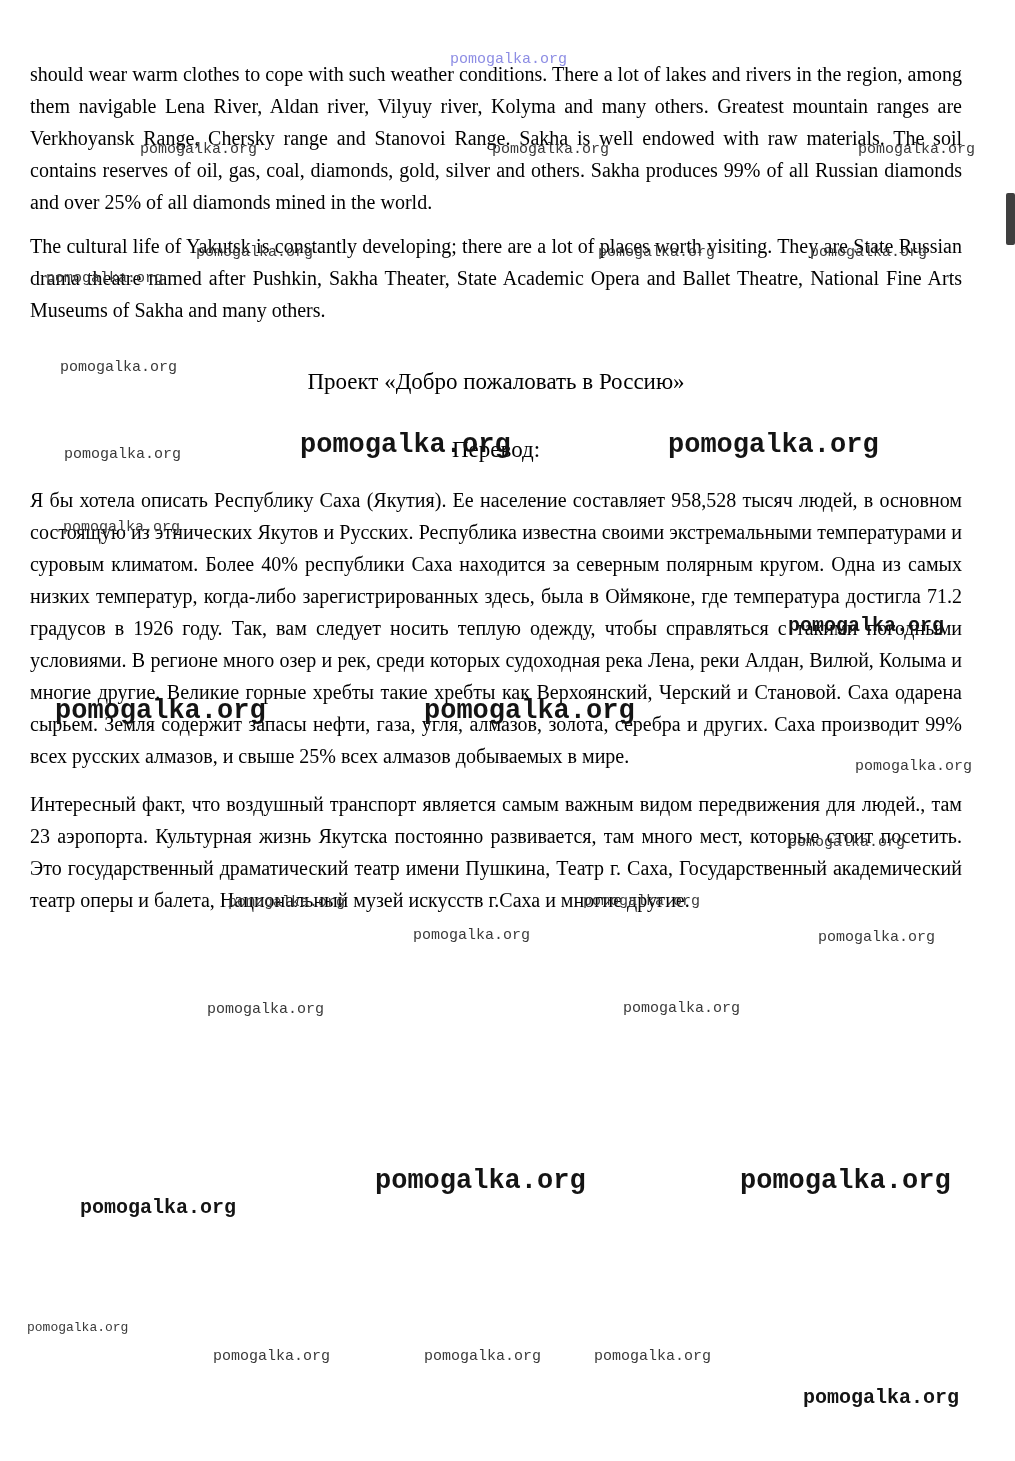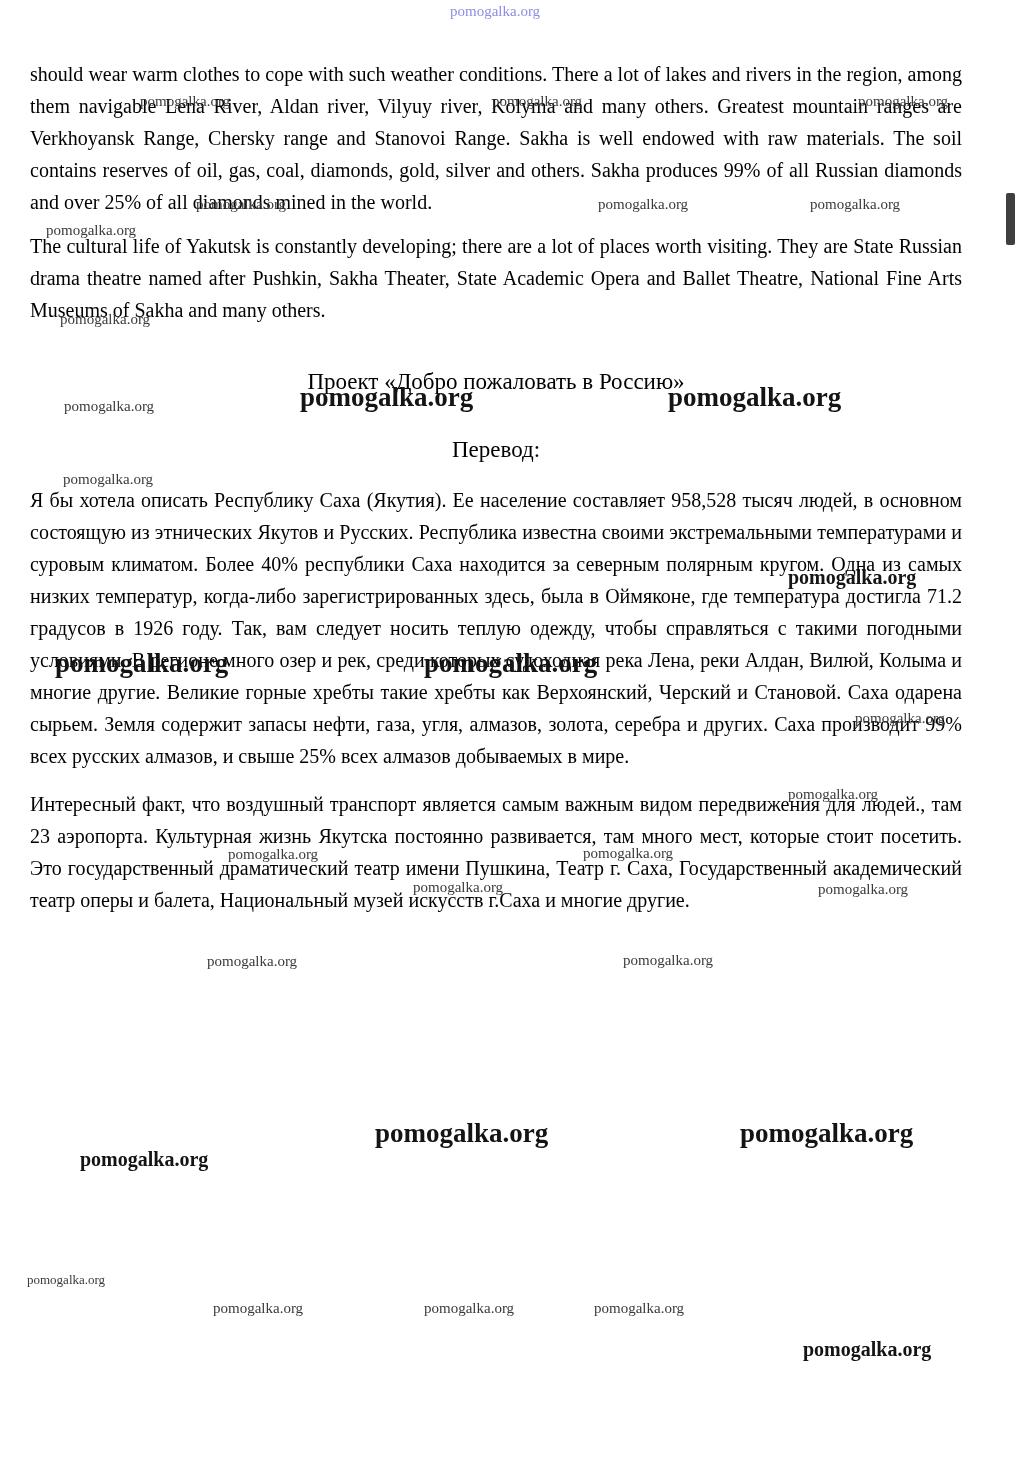--- a/index.html
+++ b/index.html
@@ -31,23 +31,24 @@
     font-size: 23px;
     line-height: 32px;
     text-align: center;
   }
   .h-perevod { margin-top: 36px; }
   .h-project { margin-top: 40px; }
   .p-ru1 { margin-top: 18px; }
   .p-ru2 { margin-top: 16px; }
   .wm {
     position: absolute;
-    font-family: Liberation Serif, serif;
+    font-family: Liberation Mono, monospace;
     white-space: nowrap;
     pointer-events: none;
+    margin-top: 48px;
   }
   .wm-top   { color: #8d8de4; font-size: 15px; }
   .wm-small { color: #3a3a3a; font-size: 15px; }
   .wm-tiny  { color: #3a3a3a; font-size: 13px; }
   .wm-big   { color: #141414; font-size: 27px; font-weight: bold; }
   .wm-med   { color: #141414; font-size: 20px; font-weight: bold; }
   .scrollbar-thumb {
     position: absolute;
     right: 0px;
     top: 193px;

